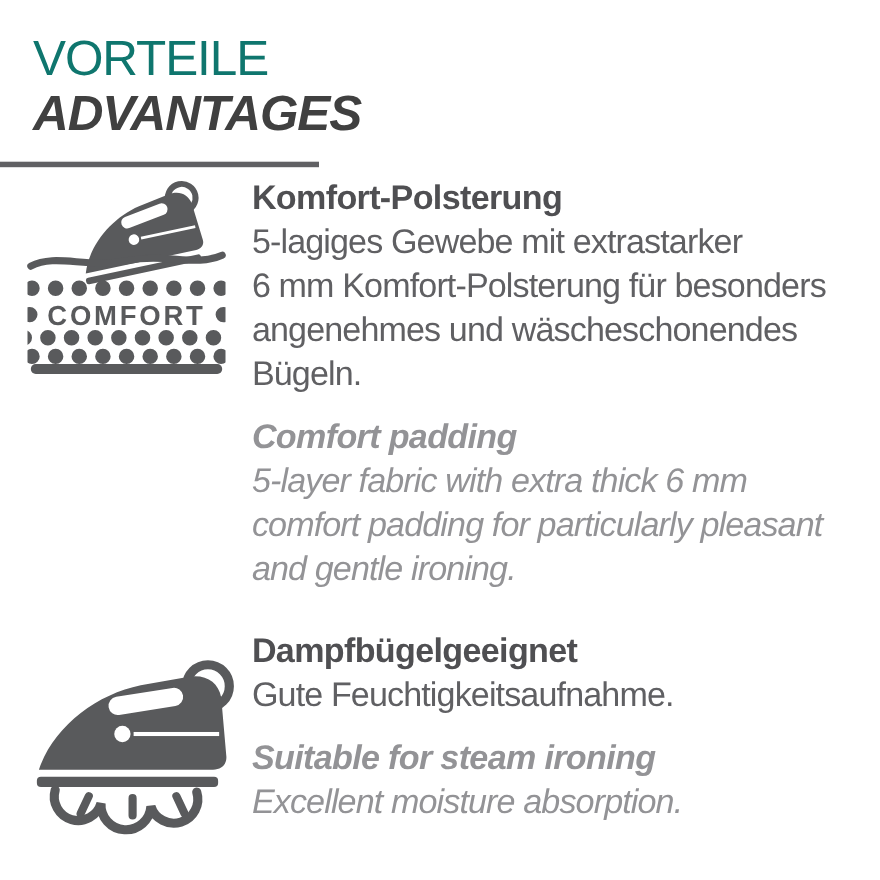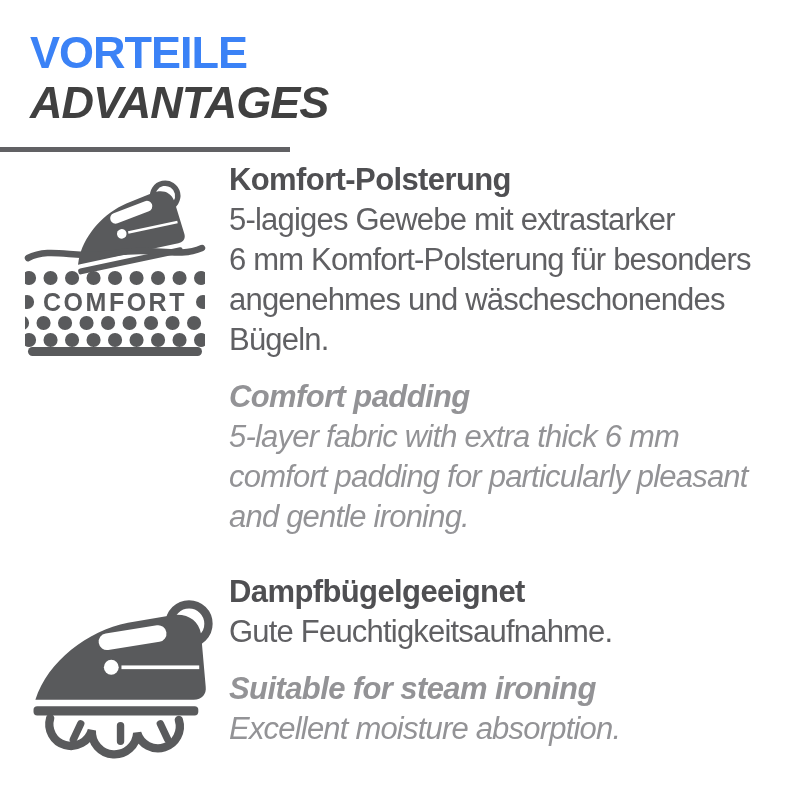--- a/index.html
+++ b/index.html
@@ -3,32 +3,32 @@
 <meta charset="utf-8">
 <style>
   * { margin:0; padding:0; box-sizing:border-box; }
   html,body { background:#ffffff; }
   .page {
     position:relative; width:800px; height:800px; background:#ffffff;
     font-family:"Liberation Sans", sans-serif; overflow:hidden;
   }
   .header { position:absolute; left:30px; top:28px; }
   .title-de {
-    font-size:45px; line-height:50px; font-weight:700;
-    color:#3b82f6; letter-spacing:-1px;
+    font-size:45px; line-height:50px; font-weight:400;
+    color:#0f766e; letter-spacing:-1px;
   }
   .title-en {
     font-size:45px; line-height:50px; font-weight:700; font-style:italic;
     color:#404040; letter-spacing:-1px;
   }
   .divider { position:absolute; left:0; top:147px; width:290px; height:5px; background:#616164; }
 
   .icon-box { position:absolute; }
   .icon-box svg { overflow:visible; display:block; }
-  .icon1 { left:25px; top:186px; }
+  .icon1 { left:25px; top:170px; }
   .icon2 { left:26px; top:596px; }
 
   .text-col { position:absolute; width:575px; }
   .text1 { left:229px; top:160px; }
   .text2 { left:229px; top:572px; }
 
   .h-de { font-size:31px; line-height:40px; font-weight:700; color:#4f4f52; letter-spacing:-0.6px; }
   .b-de { font-size:31px; line-height:40px; color:#606063; letter-spacing:-0.8px; white-space:pre-line; }
   .h-en { font-size:31px; line-height:40px; font-weight:700; font-style:italic; color:#939396; letter-spacing:-0.6px; margin-top:17px; }
   .b-en { font-size:31px; line-height:40px; font-style:italic; color:#939396; letter-spacing:-0.8px; white-space:pre-line; }

